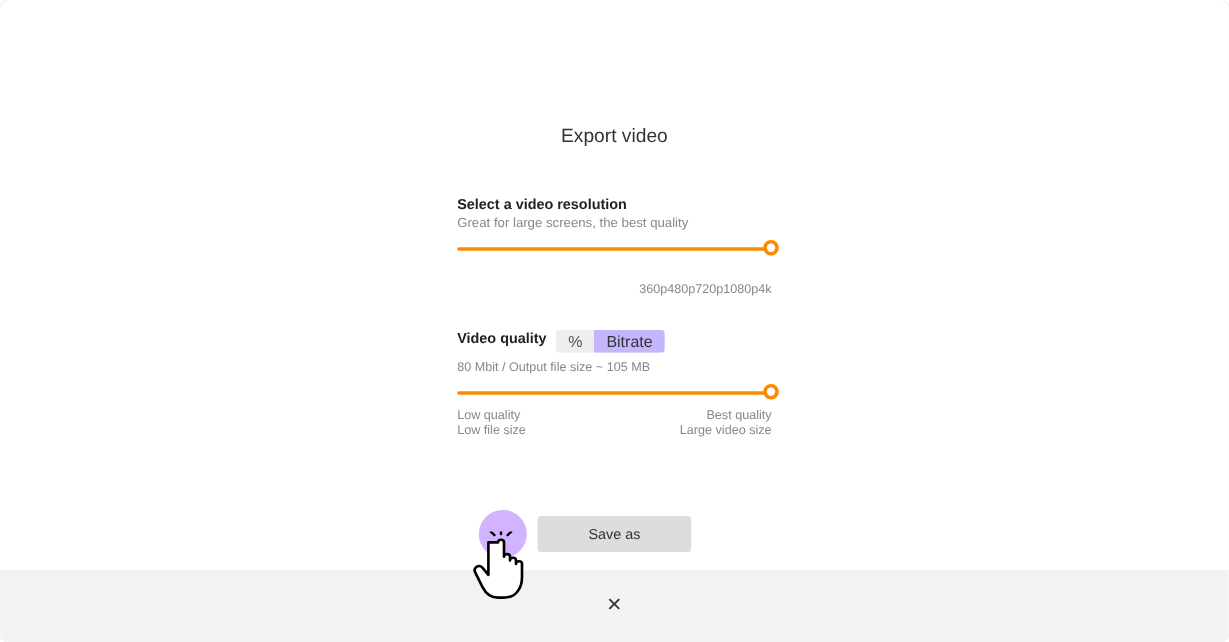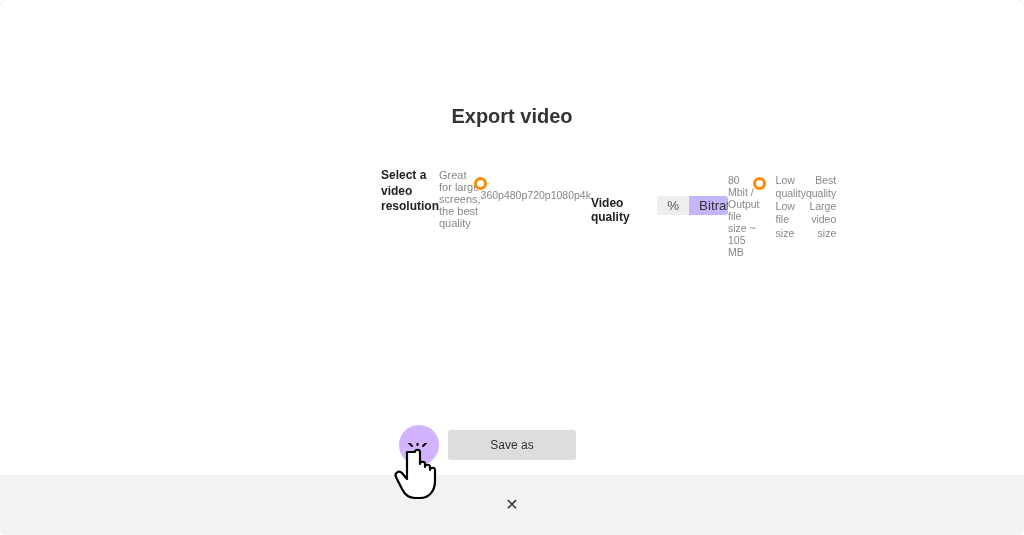--- a/index.html
+++ b/index.html
@@ -23,29 +23,30 @@
   .container {
     width: 100%;
     height: 100%;
     display: flex;
     flex-direction: column;
     align-items: center;
     padding-top: 105px;
   }
 
   .title {
-    font-size: 20px;
-    font-weight: 700;
+    font-size: 16px;
+    font-weight: 400;
     color: #333;
     margin-bottom: 40px;
   }
 
   .center-col {
     width: 262px;
     display: flex;
+    flex-direction: column;
   }
 
   
   .section-label {
     font-size: 12px;
     font-weight: 600;
     color: #222;
     line-height: 1.3;
   }
   .section-sub {
@@ -124,21 +125,20 @@
   }
 
   
   .quality-minmax {
     display: flex;
     justify-content: space-between;
     font-size: 10.5px;
     color: #888;
     margin-top: 6px;
     line-height: 1.25;
-    margin-left: 16px;
   }
   .quality-minmax .right {
     text-align: right;
   }
 
   
   .adv-row {
     margin-top: 24px;
     display: flex;
     align-items: center;

